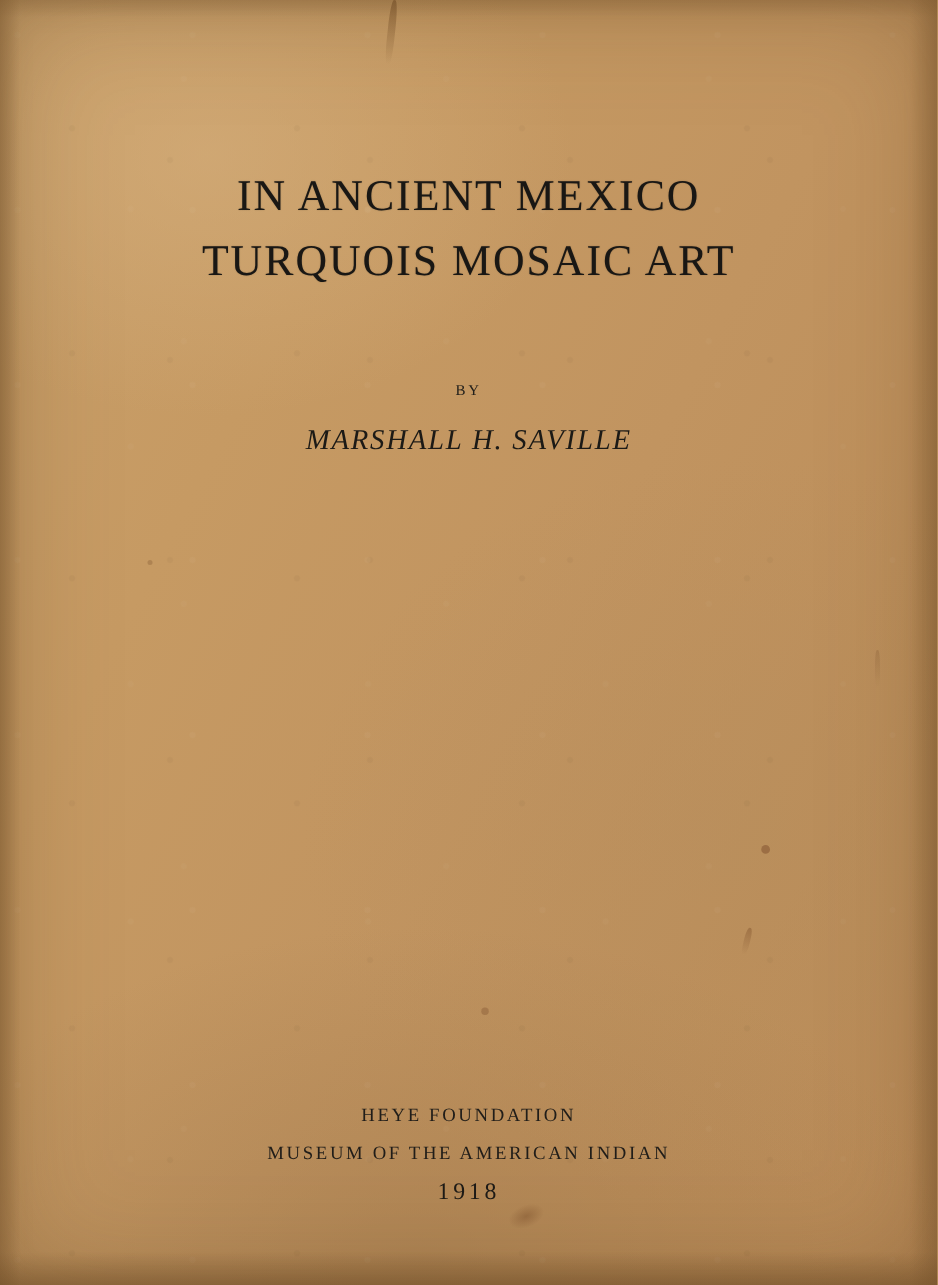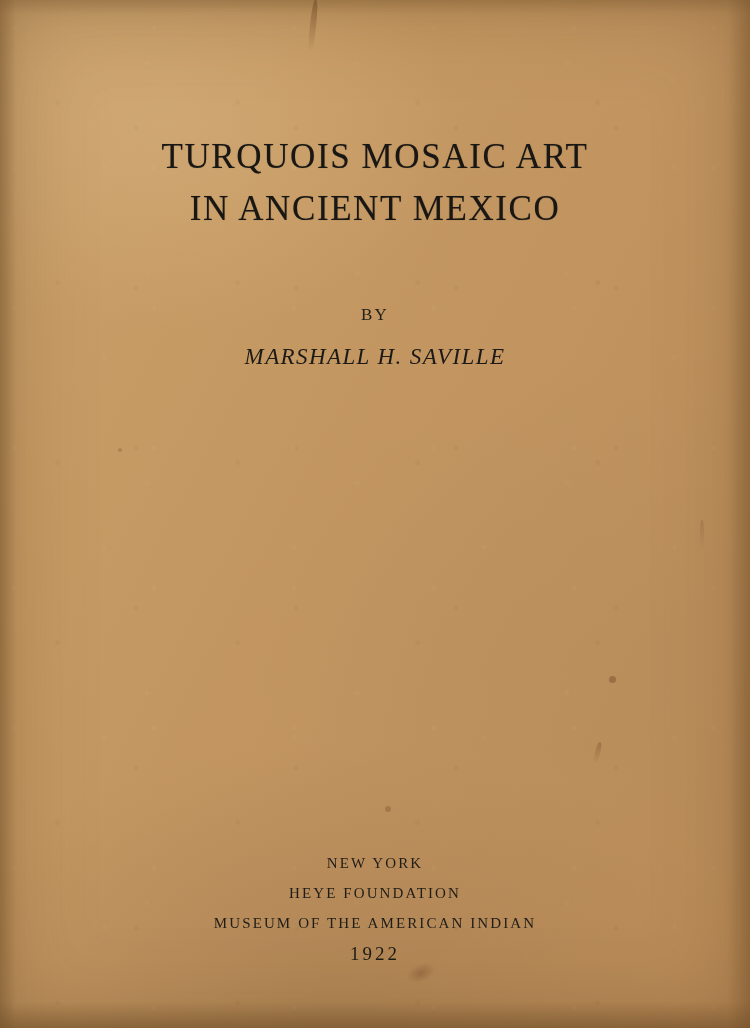--- a/index.html
+++ b/index.html
@@ -108,21 +108,21 @@
     text-shadow: 0 0 1px rgba(25,23,20,0.35);
   }
 
   .byline-block {
     position: absolute;
     top: 305px;
     left: 0;
     width: 100%;
   }
   .by-word {
-    font-size: 17px;
+    font-size: 12px;
     letter-spacing: 2.2px;
     color: #23201b;
     margin-bottom: 19px;
   }
   .author {
     font-size: 23px;
     letter-spacing: 1.4px;
     color: #1c1a16;
     font-style: italic;
   }
@@ -162,30 +162,29 @@
   <div class="blemish b2"></div>
   <div class="blemish b3"></div>
   <div class="blemish b4"></div>
   <div class="blemish b5"></div>
   <div class="blemish b6"></div>
   <div class="blemish b7"></div>
 
   <div class="content">
 
     <div class="title-block">
+      <div class="title-line">IN ANCIENT MEXICO</div>
       <div class="title-line">TURQUOIS MOSAIC ART</div>
-      <div class="title-line">IN ANCIENT MEXICO</div>
     </div>
 
     <div class="byline-block">
       <div class="by-word">BY</div>
       <div class="author">MARSHALL H. SAVILLE</div>
     </div>
 
     <div class="imprint-block">
-      <div class="imprint-line">NEW YORK</div>
       <div class="imprint-line">HEYE FOUNDATION</div>
       <div class="imprint-line">MUSEUM OF THE AMERICAN INDIAN</div>
-      <div class="imprint-year">1922</div>
+      <div class="imprint-year">1918</div>
     </div>
 
   </div>
 </div>
 
 </body></html>

